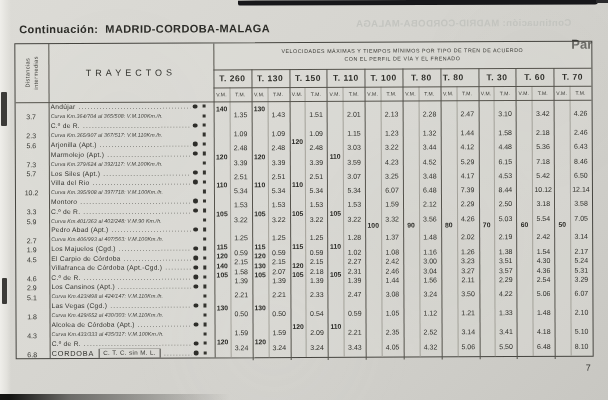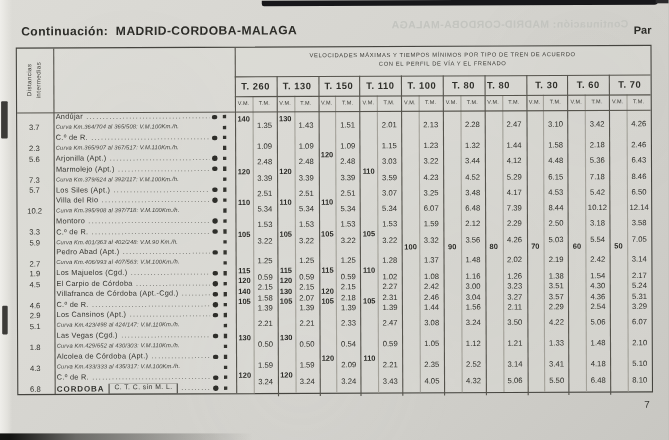--- a/index.html
+++ b/index.html
@@ -13,21 +13,21 @@
   .topstrip2{position:absolute;left:596px;top:0;width:12px;height:3px;background:#2a2a2c;}
   .binding{position:absolute;left:0;top:0;width:11px;height:400px;background:linear-gradient(90deg,#efeeea 0%,#e3e2dd 60%,rgba(210,209,204,0) 100%);}
   .stitch{position:absolute;background:#3c3b38;border-radius:1px;}
   .corner-mark{position:absolute;left:0;bottom:0;width:230px;height:6px;background:linear-gradient(90deg,#141412 0%,#141412 4%,rgba(20,20,18,0.55) 30%,rgba(20,20,18,0) 100%);}
   .ghost-title{position:absolute;top:18px;left:326px;width:246px;height:14px;overflow:hidden;
     color:#c3c4bf;font-weight:bold;font-size:9.5px;letter-spacing:.4px;transform:scaleX(-1);white-space:nowrap;}
   .pagenum{position:absolute;right:18px;top:364px;font-size:9px;color:#3a3a36;}
   
   .title-row{position:absolute;left:20px;top:18px;width:574px;height:16px;}
   .doc-title{font-size:11px;font-weight:bold;color:#2c2c28;letter-spacing:.4px;white-space:nowrap;}
-  .right-label{position:absolute;right:1px;top:6px;font-size:10px;font-weight:bold;color:#2c2c28;}
+  .right-label{position:absolute;right:1px;top:20px;font-size:13px;font-weight:bold;color:#2c2c28;}
   
   .ttable{position:absolute;left:15px;top:42px;width:576px;height:314px;border:1.6px solid #45443f;background:rgba(226,225,220,0.35);}
   .vline{position:absolute;width:1px;background:#55534c;}
   .vline.thin{width:1px;background:#a3a199;}
   .hline{position:absolute;height:1px;background:#55534c;}
   .dist-header{position:absolute;left:0;top:0;width:33px;height:58px;display:flex;align-items:center;justify-content:center;}
   .dist-header span{writing-mode:vertical-rl;transform:rotate(180deg);font-size:5.6px;letter-spacing:.4px;color:#3a3a35;line-height:1.5;text-align:center;white-space:pre-line;}
   .tray-header{position:absolute;left:33px;top:0;width:165px;height:58px;display:flex;align-items:center;justify-content:center;
     font-size:9px;letter-spacing:4px;color:#33332e;}
   .vel-header{position:absolute;left:198px;top:0;width:378px;height:26px;display:flex;flex-direction:column;align-items:center;justify-content:center;
@@ -35,21 +35,21 @@
   .type-label{position:absolute;top:26px;height:18px;display:flex;align-items:center;justify-content:center;
     font-size:8.5px;font-weight:bold;color:#2f2f2a;letter-spacing:.5px;}
   .sub-label{position:absolute;top:44px;height:14px;display:flex;align-items:center;justify-content:center;
     font-size:5px;color:#3a3a35;letter-spacing:.2px;}
   .dist-val{position:absolute;left:0;width:31px;text-align:center;font-size:7px;color:#33332e;}
   .tray-line{position:absolute;left:35px;width:140px;display:flex;align-items:center;overflow:hidden;color:#33332e;}
   .tray-line .nm{white-space:nowrap;}
   .tray-line.station .nm{font-size:6.7px;letter-spacing:.25px;}
   .tray-line.curve{color:#3e3e39;}
   .tray-line.curve .nm{font-size:5.3px;font-style:italic;letter-spacing:.1px;}
-  .tray-line.terminus .nm{font-size:7.3px;font-weight:bold;letter-spacing:.8px;}
+  .tray-line.terminus .nm{font-size:7.3px;font-weight:normal;letter-spacing:.8px;}
   .leader{flex:1;overflow:hidden;white-space:nowrap;font-size:6.5px;letter-spacing:1.2px;color:#4a4a44;margin-left:3px;}
   .badge{border:1px solid #45443f;font-size:6.2px;font-weight:normal;letter-spacing:.4px;padding:0 4px;margin-left:4px;line-height:8px;height:9px;display:inline-block;}
   .dot-marker{position:absolute;width:4.5px;height:4.5px;border-radius:50%;background:#2e2e2a;}
   .sq-marker{position:absolute;width:3.4px;height:3.4px;background:#34342f;}
   .tm-cell{position:absolute;font-size:7px;color:#2e2e29;text-align:center;line-height:10px;height:10px;}
   .vm-cell{position:absolute;font-size:6.8px;font-weight:bold;color:#2a2a26;text-align:center;line-height:9px;height:9px;}
   .noise{position:absolute;inset:0;pointer-events:none;opacity:.5;
     background:radial-gradient(circle at 20% 30%,rgba(120,118,110,.06),transparent 22%),
                radial-gradient(circle at 70% 60%,rgba(120,118,110,.07),transparent 25%),
                radial-gradient(circle at 45% 85%,rgba(255,255,252,.10),transparent 30%),
@@ -65,20 +65,21 @@
     <div class="title-row">
       <span class="doc-title"><span>Continuación:</span>&nbsp;&nbsp;<span>MADRID-CORDOBA-MALAGA</span></span>
       <span class="right-label">Par</span>
     </div>
 
     <div class="ttable" id="ttable">
       <div class="dist-header">
           <span>Distancias
 intermedias</span>
         </div>
+      <div class="tray-header">TRAYECTOS</div>
       <div class="vel-header">
         <span>VELOCIDADES MÁXIMAS Y TIEMPOS MÍNIMOS POR TIPO DE TREN DE ACUERDO</span>
         <span>CON EL PERFIL DE VÍA Y EL FRENADO</span>
       </div>
 
     <div class="vline" style="left: 33px; top: 0px; height: 314px;"></div>
         <div class="vline" style="left: 198px; top: 0px; height: 314px;"></div>
         <div class="vline" style="left: 235.8px; top: 26px; height: 291px;"></div>
         <div class="vline" style="left: 273.6px; top: 26px; height: 291px;"></div>
         <div class="vline" style="left: 311.4px; top: 26px; height: 291px;"></div>

